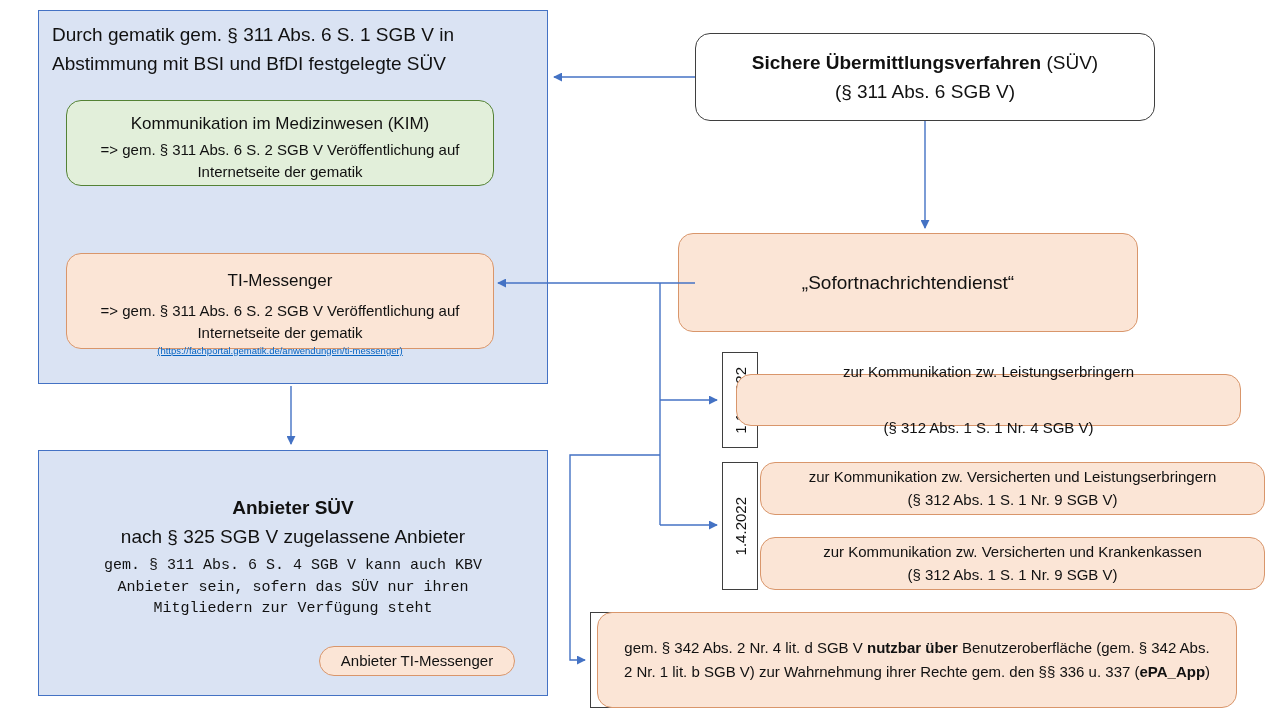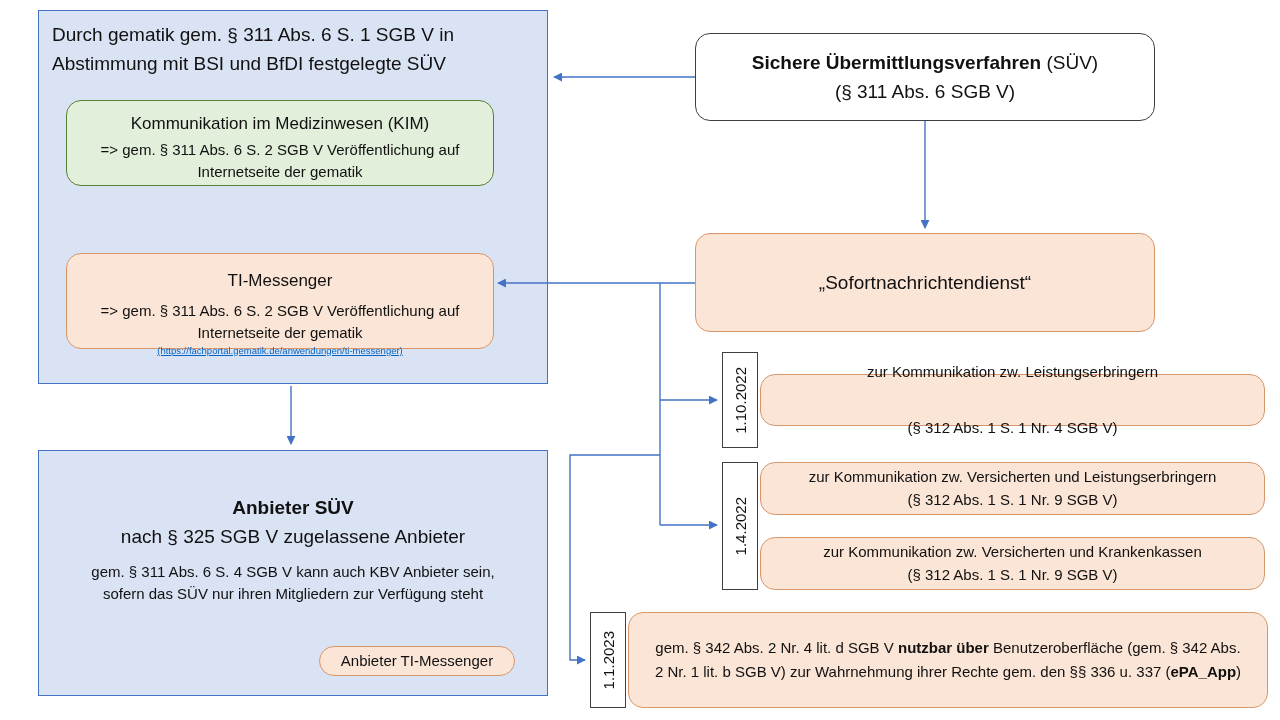--- a/index.html
+++ b/index.html
@@ -24,21 +24,21 @@
   .date-box span{display:block;writing-mode:vertical-rl;transform:rotate(180deg);font-size:15px;}
   #connector-svg{position:absolute;left:0;top:0;pointer-events:none;}
   
   #top-left-title{padding:9px 12px 0 13px;text-align:left;}
   #kim-box{left:66px;top:100px;width:428px;height:86px;padding-top:13px;}
   #kim-box .mid{margin-bottom:5px;}
   #ti-box{left:66px;top:253px;width:428px;height:96px;padding-top:17px;}
   #ti-box .mid{margin-bottom:9px;}
   
   #anbieter-title{margin-top:42px;}
-  #anbieter-note{margin-top:9px;padding:0 34px;}
+  #anbieter-note{margin-top:3px;padding:0 34px;font-family:Liberation Mono, monospace;}
   #kim-anbieter{left:32px;top:195px;width:196px;height:30px;}
   #ti-anbieter{left:280px;top:195px;width:196px;height:30px;text-align:center;}
 </style>
 </head>
 <body>
 
 <div id="canvas">
 
   <div class="abs blue-box" style="left:38px;top:10px;width:510px;height:374px;">
     <div id="top-left-title" class="big">
@@ -58,48 +58,48 @@
     <a class="diag-link" href="#">(https://fachportal.gematik.de/anwendungen/ti-messenger)</a>
   </div>
 
   <div class="abs white-box center-col big" style="left:695px;top:33px;width:460px;height:88px;">
     <div>
       <span class="b">Sichere Übermittlungsverfahren</span><span> (SÜV)</span>
     </div>
     <div>(§ 311 Abs. 6 SGB V)</div>
   </div>
 
-  <div class="abs peach-box center-col big" style="left:695px;top:233px;width:460px;height:99px;text-align:right;">
+  <div class="abs peach-box center-col big" style="left:678px;top:233px;width:460px;height:99px;text-align:right;">
     <div>„Sofortnachrichtendienst“</div>
   </div>
 
   <div class="abs date-box" style="left:722px;top:352px;width:36px;height:96px;">
     <span>1.10.2022</span>
   </div>
-  <div class="abs peach-box center-col row-text" style="left:760px;top:374px;width:505px;height:52px;gap:34px;">
+  <div class="abs peach-box center-col row-text" style="left:736px;top:374px;width:505px;height:52px;gap:34px;">
     <div>zur Kommunikation zw. Leistungserbringern</div>
     <div>(§ 312 Abs. 1 S. 1 Nr. 4 SGB V)</div>
   </div>
 
   <div class="abs date-box" style="left:722px;top:462px;width:36px;height:128px;">
     <span>1.4.2022</span>
   </div>
   <div class="abs peach-box center-col row-text" style="left:760px;top:462px;width:505px;height:53px;">
     <div>zur Kommunikation zw. Versicherten und Leistungserbringern</div>
     <div>(§ 312 Abs. 1 S. 1 Nr. 9 SGB V)</div>
   </div>
   <div class="abs peach-box center-col row-text" style="left:760px;top:537px;width:505px;height:53px;">
     <div>zur Kommunikation zw. Versicherten und Krankenkassen</div>
     <div>(§ 312 Abs. 1 S. 1 Nr. 9 SGB V)</div>
   </div>
 
   <div class="abs date-box" style="left:590px;top:612px;width:36px;height:96px;">
     <span>1.1.2023</span>
   </div>
-  <div class="abs peach-box center-col row-text" style="left:628px;top:612px;width:640px;height:96px;padding:0 22px;line-height:1.6;">
+  <div class="abs peach-box center-col row-text" style="left:597px;top:612px;width:640px;height:96px;padding:0 22px;line-height:1.6;">
     <div>
       <span>gem. § 342 Abs. 2 Nr. 4 lit. d SGB V </span><span class="b">nutzbar über</span><span> Benutzeroberfläche (gem. § 342 Abs. 2 Nr. 1 lit. b SGB V) zur Wahrnehmung ihrer Rechte gem. den §§ 336 u. 337 (</span><span class="b">ePA_App</span><span>)</span>
     </div>
   </div>
 
   <div class="abs blue-box" style="left:38px;top:450px;width:510px;height:246px;text-align:center;">
     <div id="anbieter-title" class="big b">Anbieter SÜV</div>
     <div class="big">nach § 325 SGB V zugelassene Anbieter</div>
     <div id="anbieter-note" class="tiny">gem. § 311 Abs. 6 S. 4 SGB V kann auch KBV Anbieter sein, sofern das SÜV nur ihren Mitgliedern zur Verfügung steht</div>
     <div class="abs peach-box center-col row-text" id="ti-anbieter">

